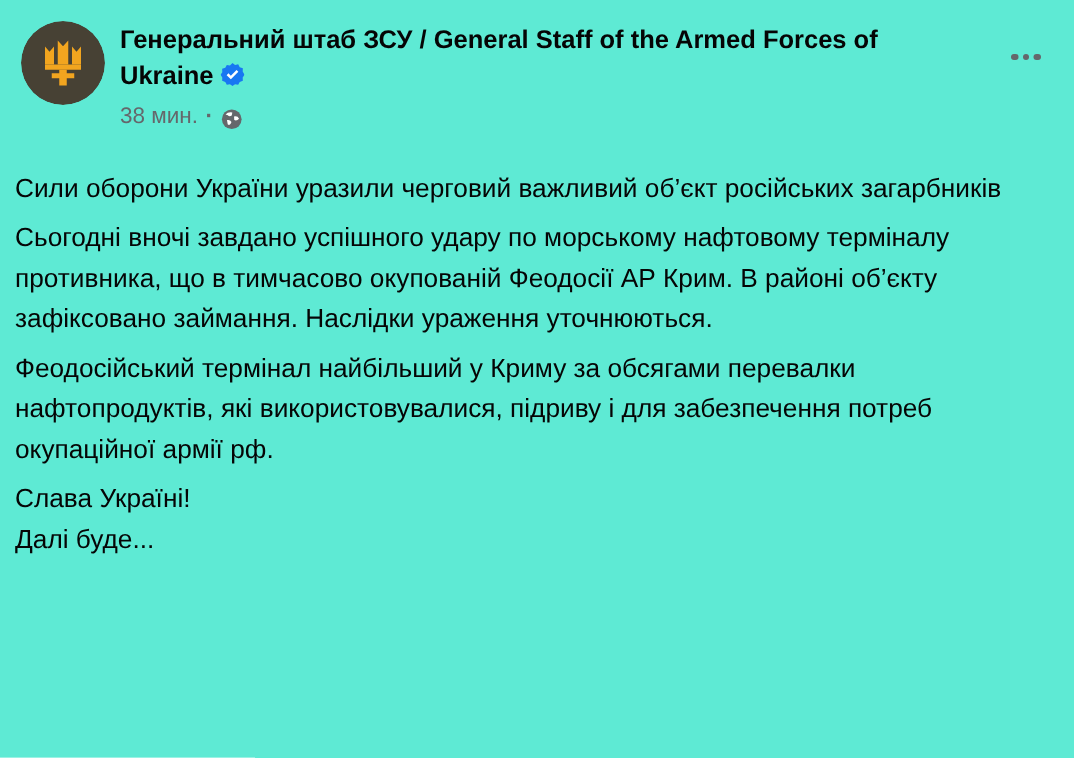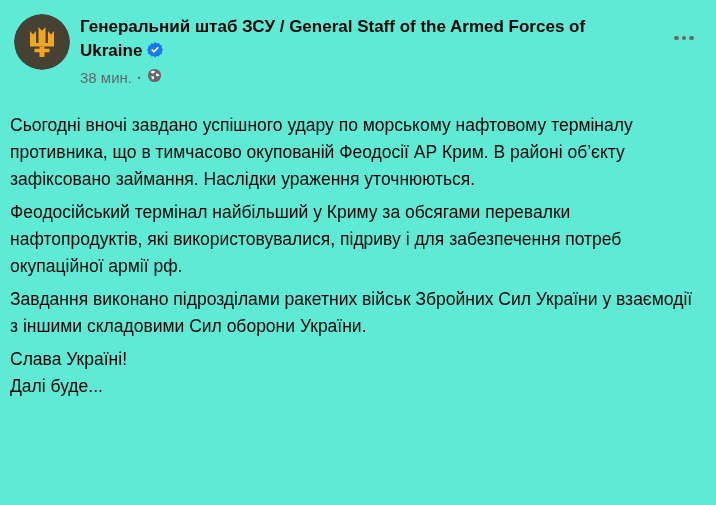--- a/index.html
+++ b/index.html
@@ -20,21 +20,21 @@
   }
   .avatar svg { display: block; }
   .header-text { margin-left: 10px; padding-top: 1px; min-width: 0; }
   .page-name {
     font-weight: bold; font-size: 17px; line-height: 24px; color: #050505;
     max-width: 548px; cursor: pointer;
   }
   .verified { display: inline-block; margin-left: 5px; vertical-align: -2px; }
   .meta {
     margin-top: 3px; font-size: 15px; line-height: 19px; color: #65676B;
-    display: flex; align-items: flex-start; gap: 5px;
+    display: flex; align-items: flex-end; gap: 5px;
   }
   .meta .timestamp { cursor: pointer; }
   .meta .sep { font-weight: bold; }
   .globe { display: inline-flex; }
 
   .more-btn {
     position: absolute; top: 20px; right: 14px;
     width: 36px; height: 36px; border-radius: 50%;
     display: flex; align-items: center; justify-content: center;
     gap: 3px; cursor: pointer;
@@ -100,20 +100,20 @@
       <span style="display:flex;gap:3px;">
         <i></i>
           <i></i>
           <i></i>
       </span>
     </div>
 
   </div>
 
   <div class="body">
+    <p>Сили оборони України уразили черговий важливий об’єкт російських загарбників</p>
     <p>Сьогодні вночі завдано успішного удару по морському нафтовому терміналу противника, що в тимчасово окупованій Феодосії АР Крим. В районі об’єкту зафіксовано займання. Наслідки ураження уточнюються.</p>
     <p>Феодосійський термінал найбільший у Криму за обсягами перевалки нафтопродуктів, які використовувалися, підриву і для забезпечення потреб окупаційної армії рф.</p>
-    <p>Завдання виконано підрозділами ракетних військ Збройних Сил України у взаємодії з іншими складовими Сил оборони України.</p>
     <p class="tight">Слава Україні!</p>
     <p class="tight">Далі буде...</p>
   </div>
 
 </div>
 
 </body></html>

